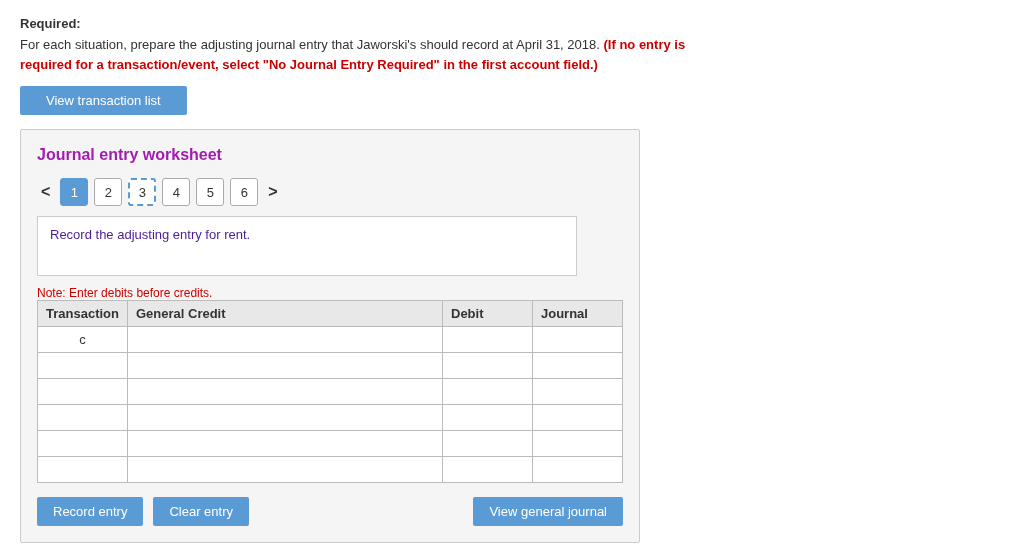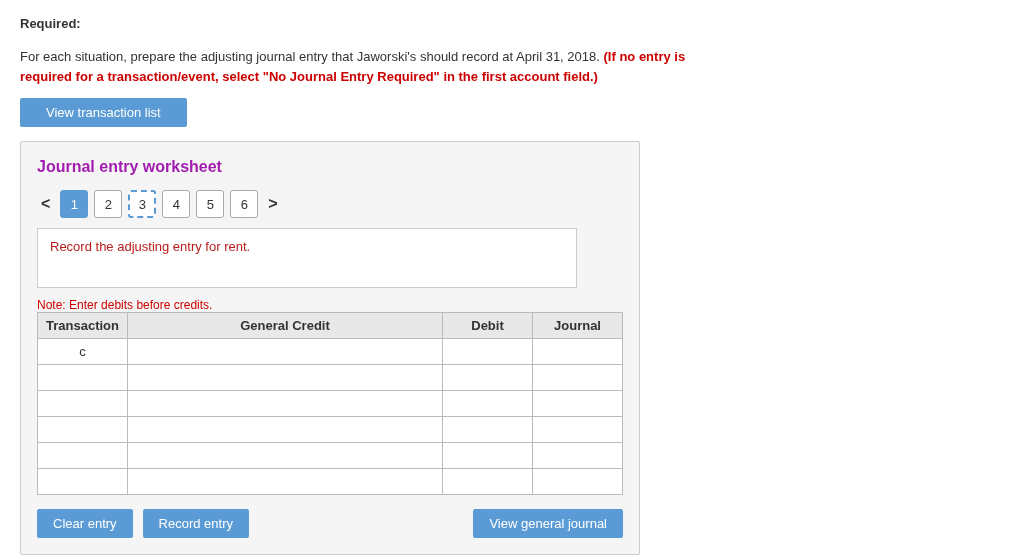--- a/index.html
+++ b/index.html
@@ -8,21 +8,21 @@
       font-size: 13px;
       background: #fff;
       color: #333;
       width: 1024px;
       min-height: 559px;
       padding: 16px 20px;
     }
     .required-label {
       font-weight: bold;
       font-size: 13px;
-      margin-bottom: 16px;
+      margin-bottom: 4px;
     }
     .instructions {
       font-size: 13px;
       line-height: 1.5;
       margin-bottom: 12px;
       max-width: 700px;
     }
     .instructions .highlight {
       color: #cc0000;
       font-weight: bold;
@@ -87,21 +87,21 @@
     .tab-btn.selected-border {
       border: 2px dashed #5b9bd5;
       background: #fff;
       color: #333;
     }
     .description-box {
       background: #fff;
       border: 1px solid #ccc;
       padding: 10px 12px;
       font-size: 13px;
-      color: #b91c1c;
+      color: #4c1d95;
       margin-bottom: 10px;
       min-height: 60px;
       max-width: 540px;
     }
     .note-text {
       color: #cc0000;
       font-size: 12px;
     }
     .journal-table {
       width: 100%;
@@ -111,21 +111,21 @@
     }
     .journal-table th {
       background: #e8e8e8;
       border: 1px solid #bbb;
       padding: 5px 8px;
       font-size: 13px;
       font-weight: bold;
       text-align: left;
     }
     .journal-table th.center {
-      text-align: center;
+      text-align: left;
     }
     .journal-table td {
       border: 1px solid #bbb;
       padding: 0;
       height: 26px;
     }
     .journal-table td input {
       width: 100%;
       height: 100%;
       border: none;
@@ -236,21 +236,21 @@
       <tr>
         <td class="transaction-cell"></td>
         <td><input type="text" style=""></td>
         <td><input type="text" style=""></td>
         <td><input type="text" style=""></td>
       </tr>
     </tbody>
   </table>
 
   <div class="actions-row">
+    <button class="action-btn">Record entry</button>
     <button class="action-btn">Clear entry</button>
-    <button class="action-btn">Record entry</button>
     <div class="spacer"></div>
     <button class="action-btn">View general journal</button>
   </div>
 </div>
 
 
 
 
 </body></html>

